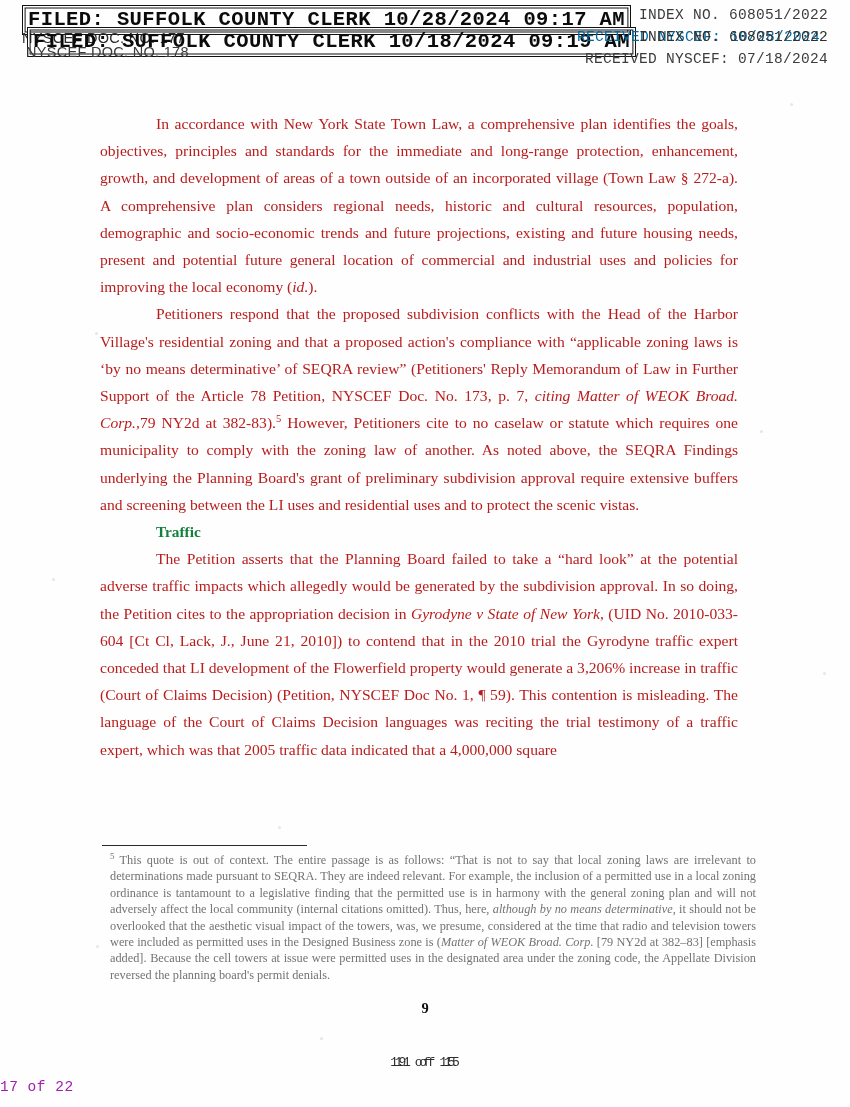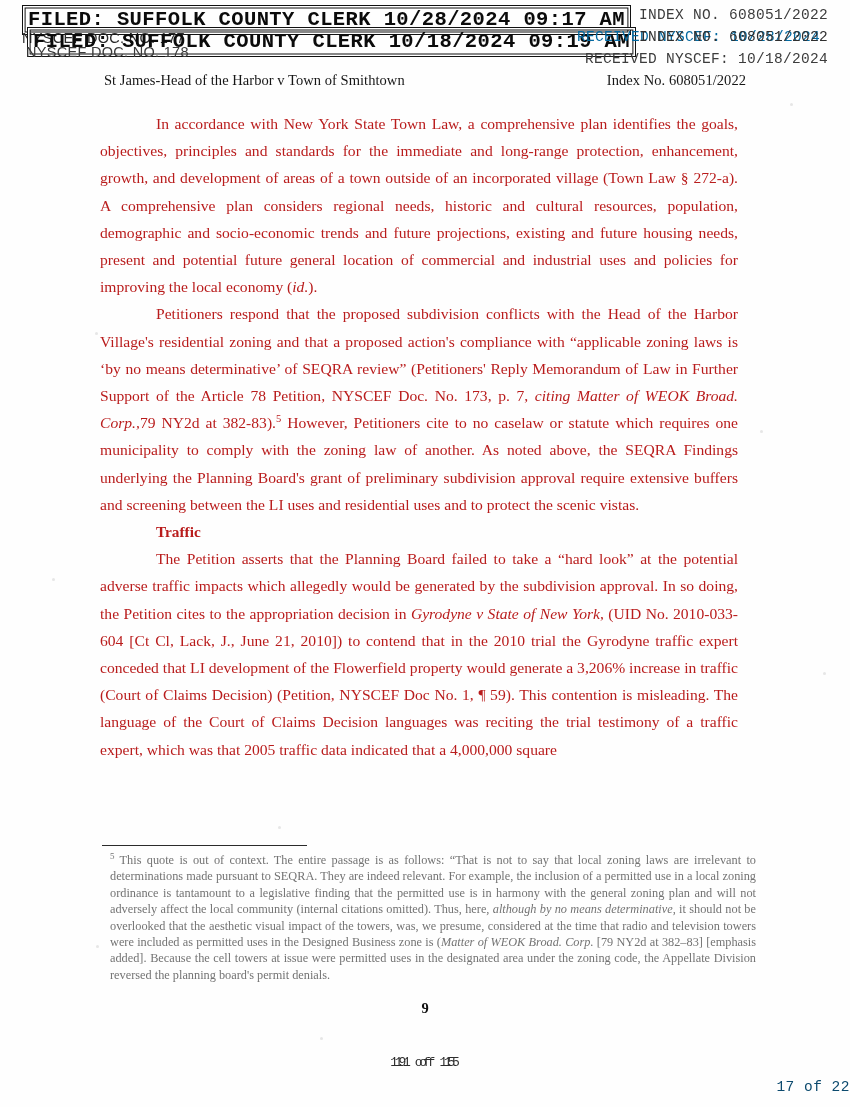--- a/index.html
+++ b/index.html
@@ -112,21 +112,21 @@
     text-indent: 56px;
     color: #b91c1c;
   }
   p.para + p.para { margin-top: 0; }
   .subhead {
     margin: 0;
     font-size: 15.3px;
     font-weight: bold;
     line-height: 27.2px;
     text-indent: 56px;
-    color: #b91c1c;
+    color: #15803d;
   }
   .it { font-style: italic; }
   sup.fn {
     font-size: 10.5px;
     vertical-align: super;
     line-height: 0;
   }
 
   
   .fn-rule {
@@ -178,25 +178,25 @@
     letter-spacing: 0.4px;
     color: #2d2d2d;
     white-space: nowrap;
   }
   .sf-a { top: 0px; margin-left: -4px; }
   .sf-b { top: 0px; margin-left: 5px; }
   .efile-foot {
     position: absolute;
     left: 0; right: 0;
     top: 1079px;
-    text-align: right;
+    text-align: left;
     font-family: "Liberation Mono", "DejaVu Sans Mono", monospace;
     font-size: 14.5px;
     letter-spacing: 0.5px;
-    color: #0c4a6e;
+    color: #a21caf;
   }
 
   
   .speck {
     position: absolute;
     background: #d9d9d9;
     border-radius: 50%;
     opacity: .65;
   }
 </style>
@@ -210,27 +210,23 @@
 
     <div class="nyscef-doc nyscef-doc-over">NYSCEF DOC. NO. 177</div>
 
     <div class="filed-stamp filed-stamp-2">FILED: SUFFOLK COUNTY CLERK 10/18/2024 09:19 AM</div>
 
     <div class="nyscef-doc nyscef-doc-under">NYSCEF DOC. NO. 178</div>
 
     <div class="hdr-right hdr-index">INDEX NO. 608051/2022</div>
     <div class="hdr-right hdr-recv-a">RECEIVED NYSCEF: 10/28/2024</div>
     <div class="hdr-right hdr-recv-b">INDEX NO. 608051/2022</div>
-    <div class="hdr-right hdr-recv-c">RECEIVED NYSCEF: 10/18/2024</div>
+    <div class="hdr-right hdr-recv-c">RECEIVED NYSCEF: 07/18/2024</div>
   </div>
 
-  <div class="caption-row">
-    <div class="caption-left">St James-Head of the Harbor v Town of Smithtown</div>
-    <div class="caption-right">Index No. 608051/2022</div>
-  </div>
 
   <div class="body-col">
 
     <p class="para"><span>In accordance with New York State Town Law, a comprehensive plan identifies the goals, objectives, principles and standards for the immediate and long-range protection, enhancement, growth, and development of areas of a town outside of an incorporated village (Town Law § 272-a). A comprehensive plan considers regional needs, historic and cultural resources, population, demographic and socio-economic trends and future projections, existing and future housing needs, present and potential future general location of commercial and industrial uses and policies for improving the local economy (</span><span class="it">id.</span><span>).</span></p>
 
     <p class="para"><span>Petitioners respond that the proposed subdivision conflicts with the Head of the Harbor Village's residential zoning and that a proposed action's compliance with “applicable zoning laws is ‘by no means determinative’ of SEQRA review” (Petitioners' Reply Memorandum of Law in Further Support of the Article 78 Petition, NYSCEF Doc. No. 173, p. 7, </span><span class="it">citing Matter of WEOK Broad. Corp.,</span><span>79 NY2d at 382-83).</span><sup class="fn">5</sup><span> However, Petitioners cite to no caselaw or statute which requires one municipality to comply with the zoning law of another. As noted above, the SEQRA Findings underlying the Planning Board's grant of preliminary subdivision approval require extensive buffers and screening between the LI uses and residential uses and to protect the scenic vistas.</span></p>
 
     <p class="subhead">Traffic</p>
 
     <p class="para"><span>The Petition asserts that the Planning Board failed to take a “hard look” at the potential adverse traffic impacts which allegedly would be generated by the subdivision approval. In so doing, the Petition cites to the appropriation decision in </span><span class="it">Gyrodyne v State of New York</span><span>, (UID No. 2010-033-604 [Ct Cl, Lack, J., June 21, 2010]) to contend that in the 2010 trial the Gyrodyne traffic expert conceded that LI development of the Flowerfield property would generate a 3,206% increase in traffic (Court of Claims Decision) (Petition, NYSCEF Doc No. 1, ¶ 59). This contention is misleading. The language of the Court of Claims Decision languages was reciting the trial testimony of a traffic expert, which was that 2005 traffic data indicated that a 4,000,000 square</span></p>

